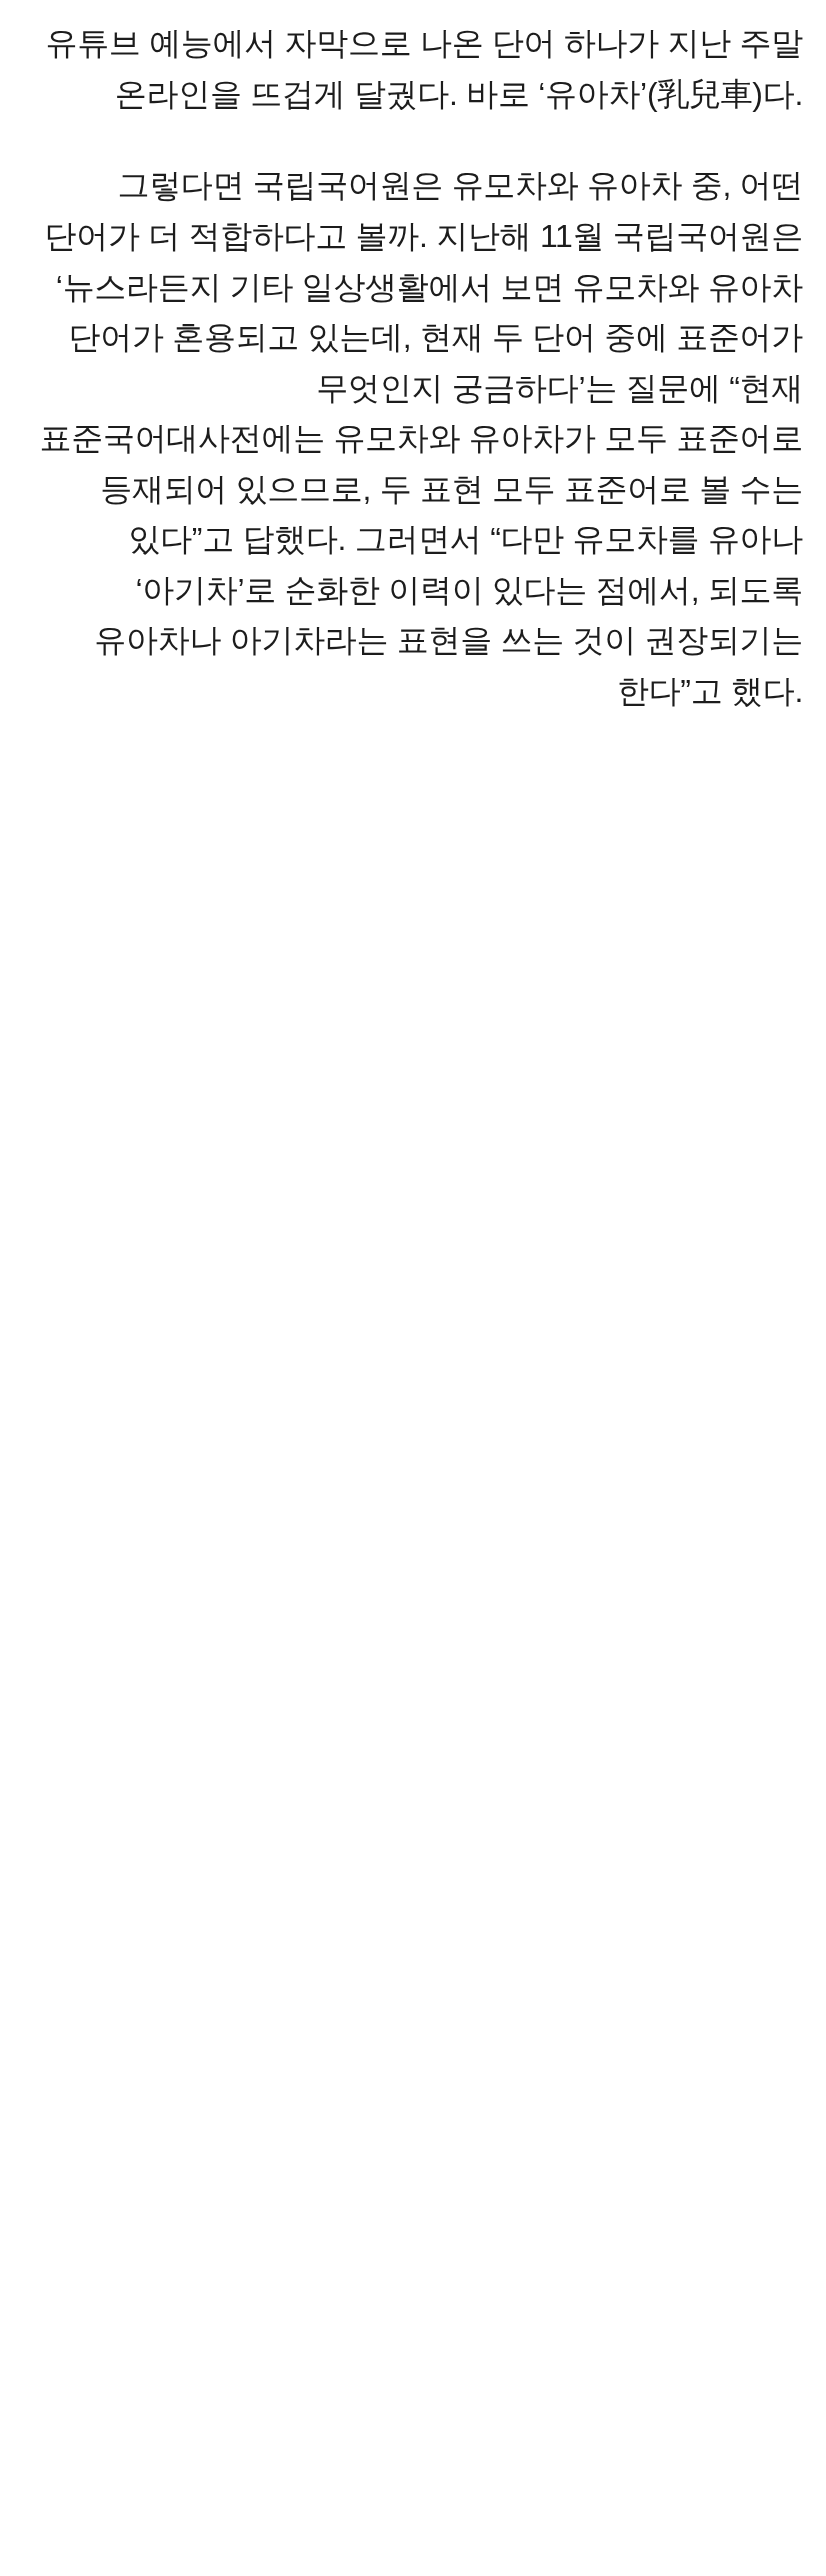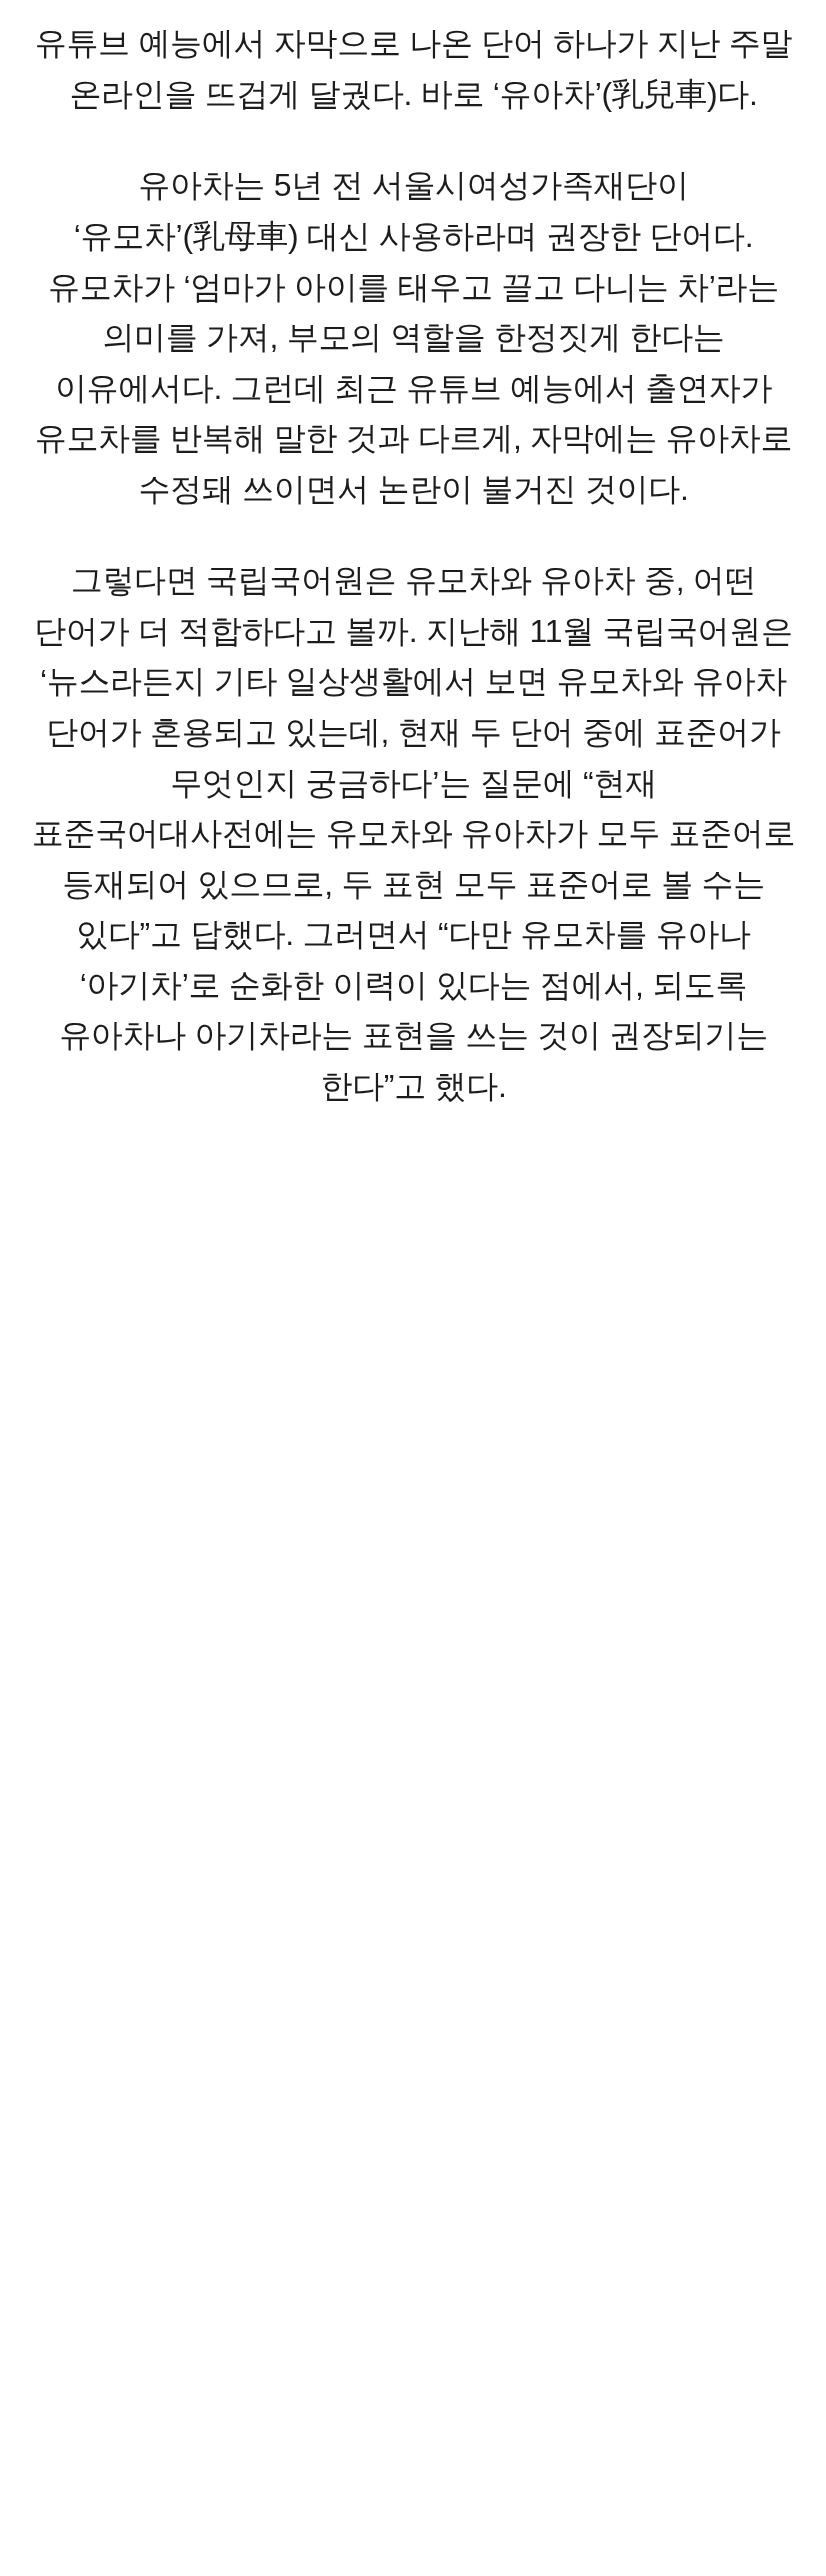--- a/index.html
+++ b/index.html
@@ -17,29 +17,28 @@
     box-sizing: border-box;
     width: 827px;
     padding: 18.4px 24px 28px 24px;
   }
   .article p {
     margin: 0 0 41px 0;
     font-size: 32px;
     line-height: 1.58;
     letter-spacing: -0.3px;
     color: #1c1c1c;
-    text-align: center;
+    text-align: right;
     word-break: keep-all;
     overflow-wrap: break-word;
   }
   .article p:last-child {
     margin-bottom: 16px;
   }
 </style>
 </head>
 <body>
 
 <div class="article">
   <p>유튜브 예능에서 자막으로 나온 단어 하나가 지난 주말 온라인을 뜨겁게 달궜다. 바로 ‘유아차’(乳兒車)다.</p>
-  <p>유아차는 5년 전 서울시여성가족재단이 ‘유모차’(乳母車) 대신 사용하라며 권장한 단어다. 유모차가 ‘엄마가 아이를 태우고 끌고 다니는 차’라는 의미를 가져, 부모의 역할을 한정짓게 한다는 이유에서다. 그런데 최근 유튜브 예능에서 출연자가 유모차를 반복해 말한 것과 다르게, 자막에는 유아차로 수정돼 쓰이면서 논란이 불거진 것이다.</p>
   <p>그렇다면 국립국어원은 유모차와 유아차 중, 어떤 단어가 더 적합하다고 볼까. 지난해 11월 국립국어원은 ‘뉴스라든지 기타 일상생활에서 보면 유모차와 유아차 단어가 혼용되고 있는데, 현재 두 단어 중에 표준어가 무엇인지 궁금하다’는 질문에 “현재 표준국어대사전에는 유모차와 유아차가 모두 표준어로 등재되어 있으므로, 두 표현 모두 표준어로 볼 수는 있다”고 답했다. 그러면서 “다만 유모차를 유아나 ‘아기차’로 순화한 이력이 있다는 점에서, 되도록 유아차나 아기차라는 표현을 쓰는 것이 권장되기는 한다”고 했다.</p>
 </div>
 
 
 </body></html>

